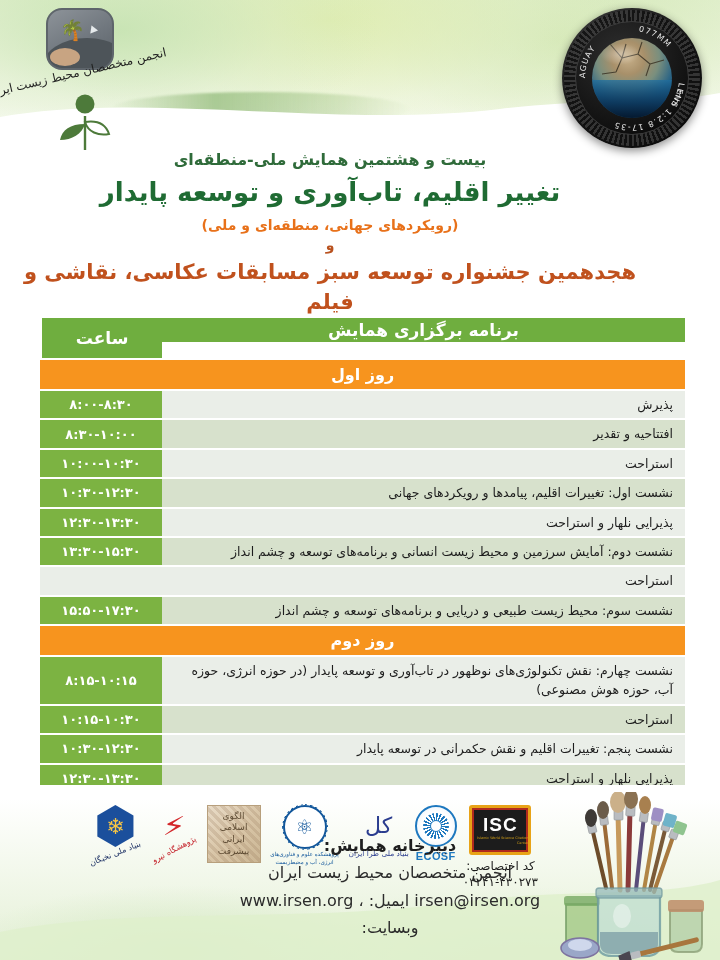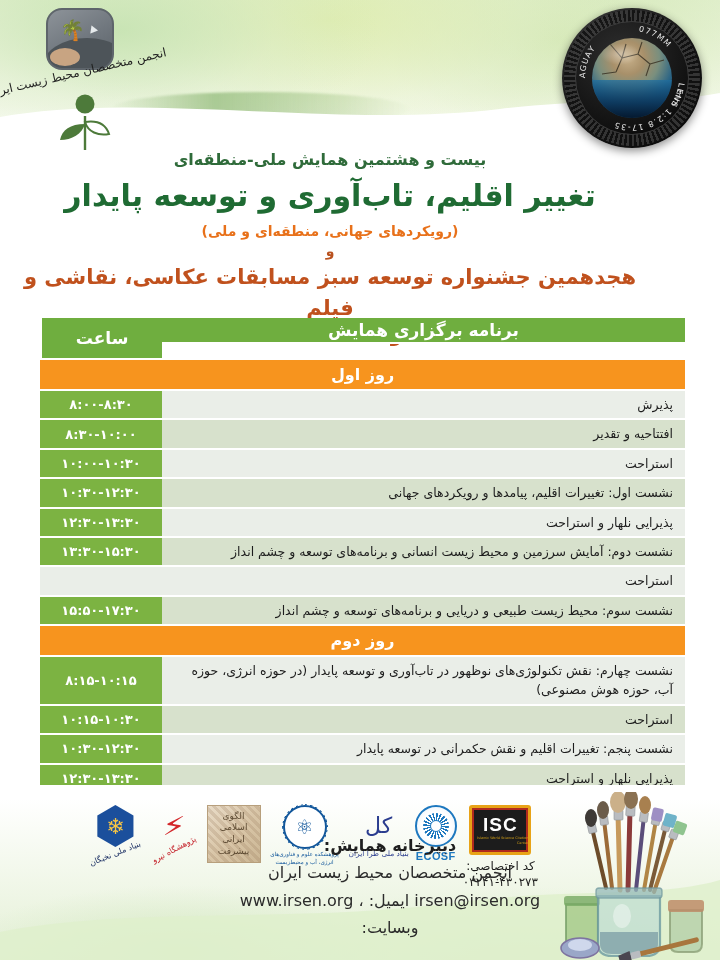--- a/index.html
+++ b/index.html
@@ -178,21 +178,21 @@
     padding: 0 24px;
   }
   .t-line1 {
     font-size: 16px;
     font-weight: bold;
     color: #2f6b3a;
     line-height: 1.5;
     letter-spacing: 0;
   }
   .t-line2 {
-    font-size: 30px;
+    font-size: 26px;
     font-weight: bold;
     color: #1f6b33;
     line-height: 1.45;
     margin-top: 2px;
   }
   .t-line3 {
     font-size: 14px;
     font-weight: bold;
     color: #e8711a;
     line-height: 1.6;

